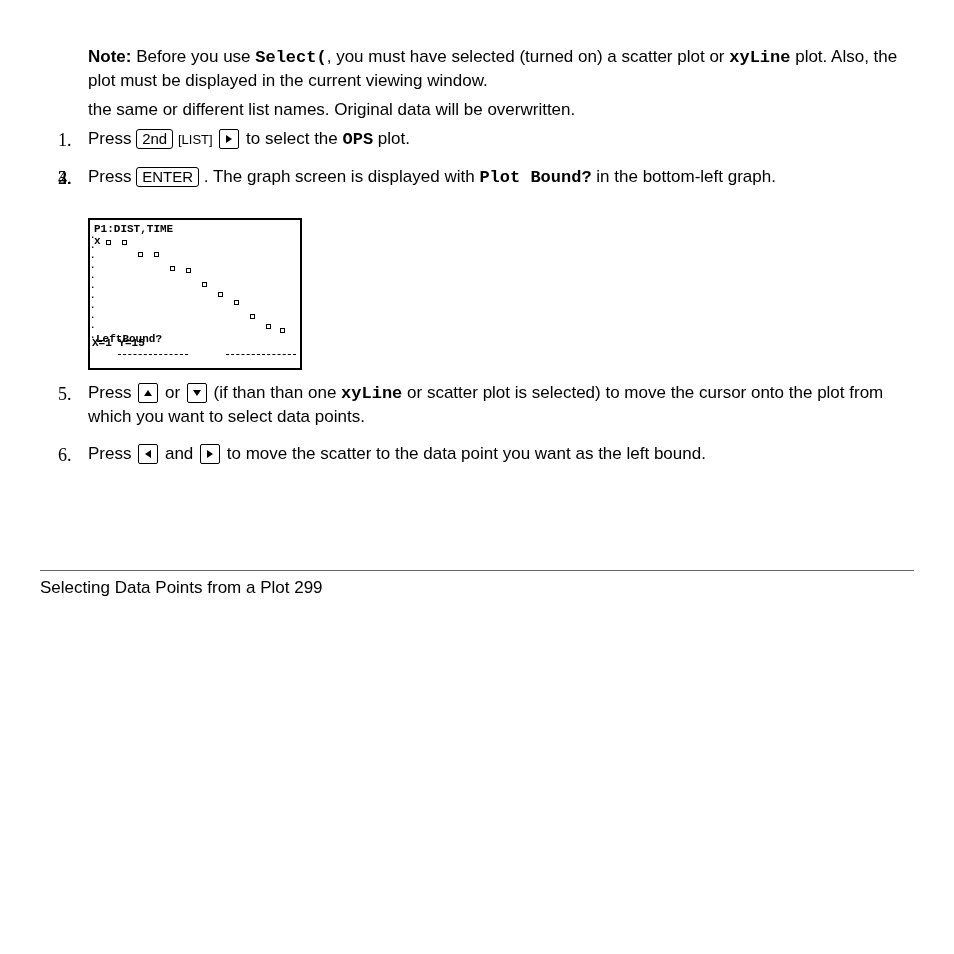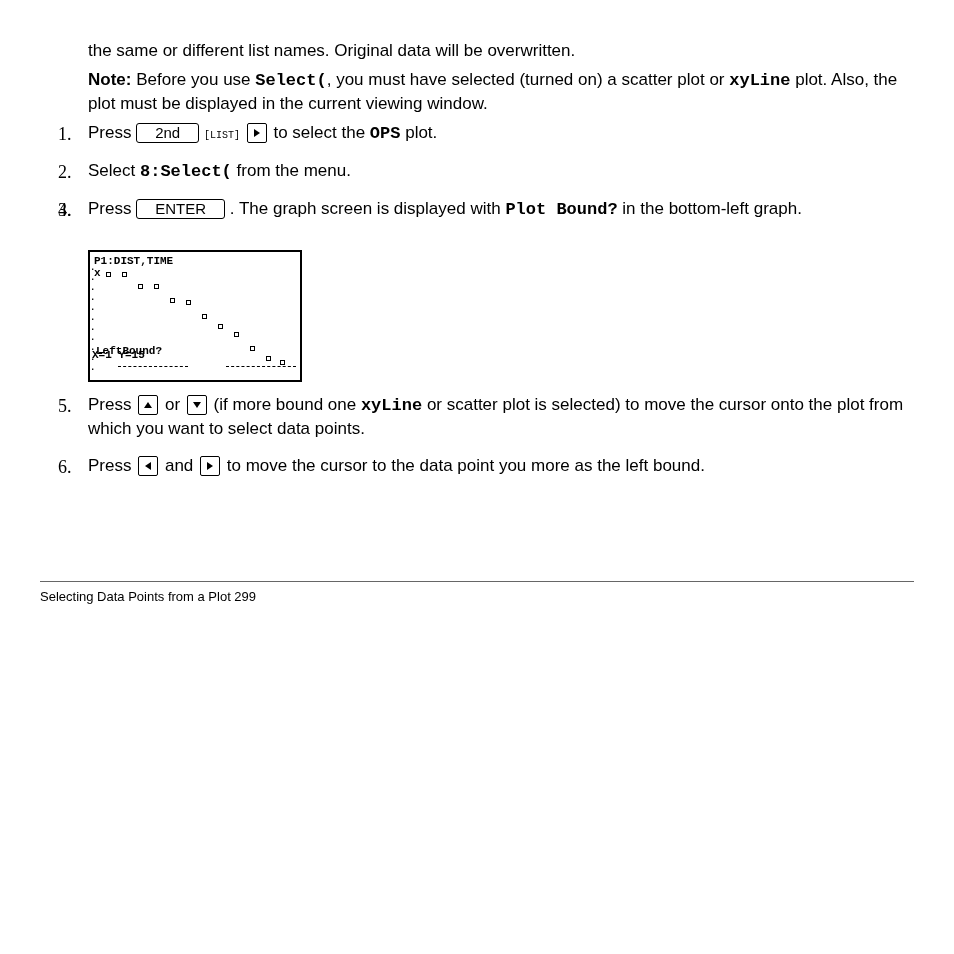--- a/index.html
+++ b/index.html
@@ -2,54 +2,54 @@
 <html><head>
 <meta charset="utf-8">
 <style>
   html,body{margin:0;padding:0;background:#fff;color:#000;font-family:Arial,Helvetica,sans-serif}
   body{width:954px;height:954px;position:relative;font-size:17px;line-height:1.35}
   .content{position:absolute;left:40px;right:40px;top:40px}
   .step{margin:0 0 14px 48px;position:relative}
   .step .num{font-family:Georgia,'Times New Roman',serif;font-size:18px;position:absolute;left:-30px}
   .sentence{font-family:Arial,Helvetica,sans-serif;font-size:17px}
   .note{margin:6px 0 6px 48px;font-family:Arial,Helvetica,sans-serif;font-size:17px}
-  .key{display:inline-block;padding:0 18px;border:1px solid #000;border-radius:3px;font-family:Arial,Helvetica,sans-serif;font-size:15px;line-height:18px;vertical-align:baseline}
-  .altkey{font-family:Liberation Mono, monospace;font-size:10px}
+  .key{display:inline-block;padding:0 5px;border:1px solid #000;border-radius:3px;font-family:Arial,Helvetica,sans-serif;font-size:15px;line-height:18px;vertical-align:baseline}
+  .altkey{font-family:Liberation Sans, sans-serif;font-size:13px}
   .arrowkey{display:inline-block;width:18px;height:18px;border:1px solid #000;border-radius:2px;position:relative;vertical-align:middle;margin:0 2px}
   .arrowkey svg{position:absolute;left:50%;top:50%;transform:translate(-50%,-50%)}
   .mono{font-family:'Courier New',monospace;font-weight:bold}
   .ital{font-style:italic}
   .sub{font-size:.7em;vertical-align:sub}
   
   .lcd1{margin:12px 0 12px 48px;border:1px solid #000;width:212px;height:24px;font-family:'Courier New',monospace;font-size:15px;font-weight:bold;padding:1px 4px;letter-spacing:1px;position:relative;box-sizing:border-box;line-height:20px;white-space:nowrap}
   .lcd1 .cursor{display:inline-block;width:8px;height:14px;background:#000;vertical-align:middle;margin-left:2px}
   
-  .lcd2{margin:28px 0 12px 48px;border:2px solid #000;width:214px;height:132px;position:relative;font-family:'Courier New',monospace;font-size:11px;font-weight:bold;background:#fff;box-sizing:border-box}
+  .lcd2{margin:28px 0 12px 48px;border:2px solid #000;width:214px;height:152px;position:relative;font-family:'Courier New',monospace;font-size:11px;font-weight:bold;background:#fff;box-sizing:border-box}
   .lcd2 .title{position:absolute;left:4px;top:2px}
   .lcd2 .q{position:absolute;left:6px;bottom:21px}
   .lcd2 .xy{position:absolute;left:2px;bottom:17px}
   .lcd2 .ytick{position:absolute;left:0;font-size:9px;line-height:4px}
   .lcd2 .pt{position:absolute;width:5px;height:5px;border:1px solid #000;background:#fff;box-sizing:border-box}
   .lcd2 .xmark{position:absolute;left:4px;top:14px;font-size:11px;font-weight:bold}
   .lcd2 .dashline{position:absolute;bottom:12px;height:1px;border-top:1px dashed #000}
   hr{border:none;border-top:1px solid #666;margin:24px 0 6px 0}
-  .lastsentence{margin:6px 0 0 0;font-family:Arial,Helvetica,sans-serif;font-size:13px}
+  .lastsentence{margin:6px 0 0 0;font-family:Arial,Helvetica,sans-serif;font-size:17px}
 </style>
 </head>
 <body>
 
 <div class="content">
 
-  <div class="note" style="margin-top:0">
-    <span>the same or different list names. Original data will be overwritten.</span>
-  </div>
-
   <div class="note">
     <span><b>Note:</b></span>
     <span> Before you use <span class="mono">Select(</span>, you must have selected (turned on) a scatter plot or <span class="mono">xyLine</span> plot. Also, the plot must be displayed in the current viewing window.</span>
+  </div>
+
+  <div class="note" style="margin-top:0">
+    <span>the same or different list names. Original data will be overwritten.</span>
   </div>
 
   <div class="step">
     <span class="num">1.</span>
     <span class="sentence">
       <span>Press </span>
       <span class="key">2nd</span>
       <span class="altkey">[LIST]</span>
       <span class="arrowkey">
         <svg width="10" height="10" viewBox="0 0 10 10">
@@ -57,25 +57,20 @@
           </svg>
       </span>
       <span> to select the </span>
       <span class="mono">OPS</span>
       <span> plot.</span>
     </span>
   </div>
 
   <div class="step">
     <span class="num">2.</span>
-    <span class="sentence">
-      <span>Select </span>
-      <span class="mono">8:Select(</span>
-      <span> from the menu.</span>
-    </span>
   </div>
 
   <div class="step">
     <span class="num">3.</span>
   </div>
 
 
   <div class="step">
     <span class="num">4.</span>
     <span class="sentence">
@@ -130,41 +125,41 @@
         <svg width="10" height="10" viewBox="0 0 10 10">
             <polygon points="5,2 9,8 1,8" fill="#000"></polygon>
           </svg>
       </span>
       <span> or </span>
       <span class="arrowkey">
         <svg width="10" height="10" viewBox="0 0 10 10">
             <polygon points="1,2 9,2 5,8" fill="#000"></polygon>
           </svg>
       </span>
-      <span> (if more bound one </span>
+      <span> (if than than one </span>
       <span class="mono">xyLine</span>
       <span> or scatter plot is selected) to move the cursor onto the plot from which you want to select data points.</span>
     </span>
   </div>
 
   <div class="step" style="margin-bottom:0">
     <span class="num">6.</span>
     <span class="sentence">
       <span>Press </span>
       <span class="arrowkey">
         <svg width="10" height="10" viewBox="0 0 10 10">
             <polygon points="8,1 2,5 8,9" fill="#000"></polygon>
           </svg>
       </span>
       <span> and </span>
       <span class="arrowkey">
         <svg width="10" height="10" viewBox="0 0 10 10">
             <polygon points="2,1 8,5 2,9" fill="#000"></polygon>
           </svg>
       </span>
-      <span> to move the cursor to the data point you more as the left bound.</span>
+      <span> to move the scatter to the data point you want as the left bound.</span>
     </span>
   </div>
 
   <div style="height:80px"></div>
   <hr>
   <div class="lastsentence">Selecting Data Points from a Plot                                                                299</div>
 </div>
 
 </body></html>

